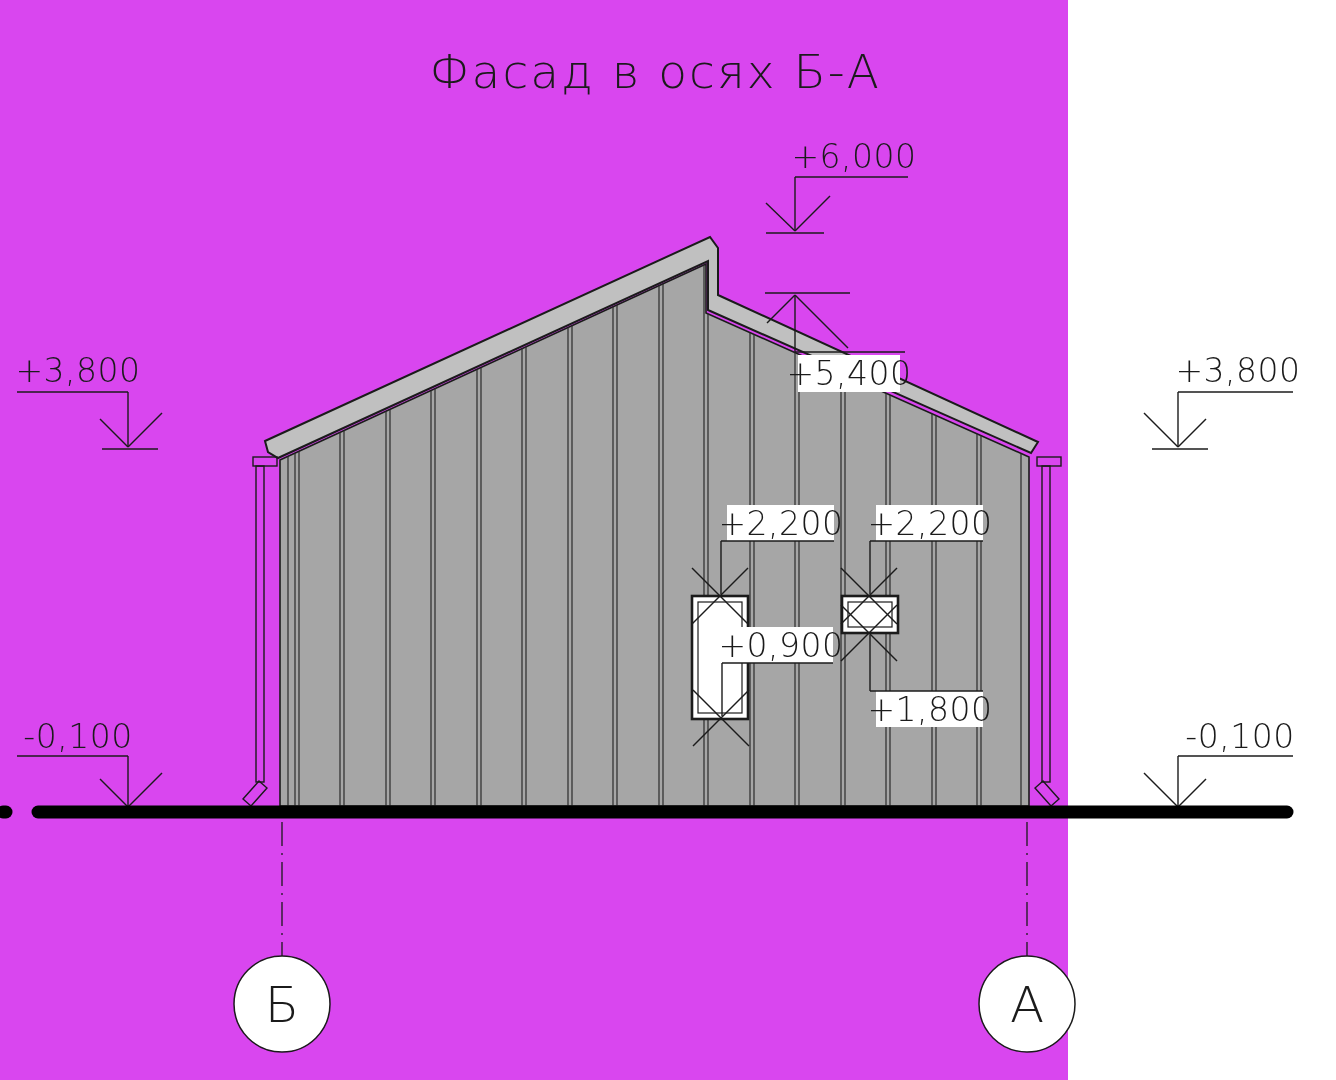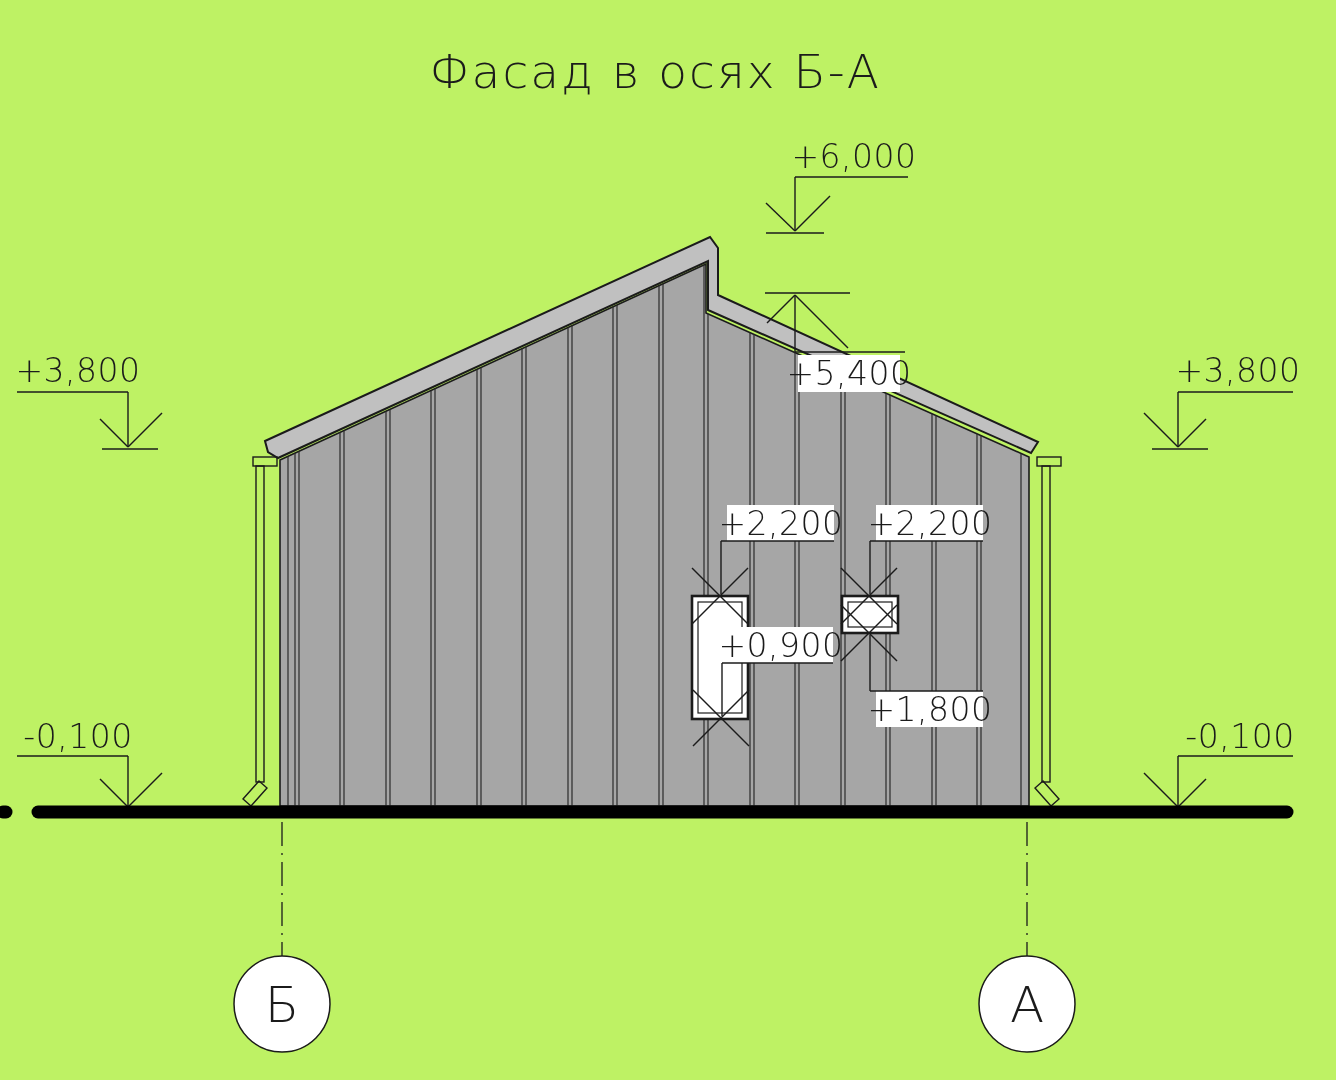--- a/index.html
+++ b/index.html
@@ -1,16 +1,16 @@
 <!DOCTYPE html>
 <html><head>
 <meta charset="utf-8">
 <style>
   html,body{margin:0;padding:0;background:#ffffff;width:1336px;height:1080px;overflow:hidden;}
-  .stage{position:relative;width:1336px;height:1080px;background:#bef264;}
+  .stage{position:relative;width:1068px;height:1080px;background:#d946ef;}
   svg{position:absolute;left:0;top:0;}
   svg text{font-family:"DejaVu Sans","Liberation Sans",sans-serif;font-weight:200;fill:#1b1b1b;}
   .title-text{font-size:47px;letter-spacing:2px;}
   .mark-text{font-size:33px;letter-spacing:0.5px;}
   .axis-text{font-size:50px;}
   .thin{stroke:#1b1b1b;stroke-width:1.4;fill:none;}
   .outline{stroke:#1b1b1b;stroke-width:2;}
   .seams{stroke:#2a2a2a;stroke-width:1.2;}
   .labelbox{fill:#ffffff;}
   .ground{stroke:#000;stroke-width:13;stroke-linecap:round;}

